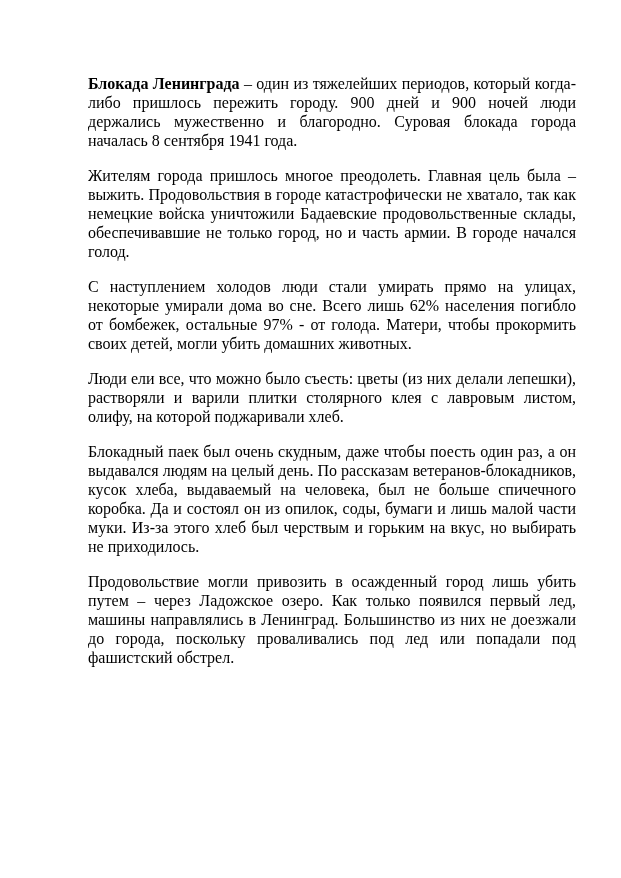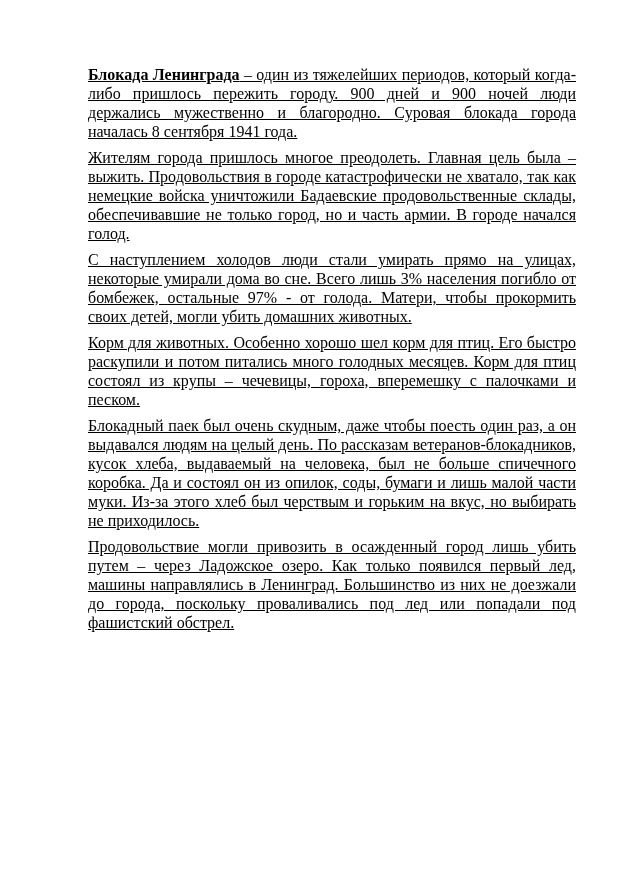--- a/index.html
+++ b/index.html
@@ -19,33 +19,32 @@
     top: 58px;
     left: 88px;
     width: 488px;
     font-family: "Liberation Serif", serif;
     font-size: 16px;
     line-height: 19px;
     color: #000000;
     text-align: justify;
   }
   .text-content p {
-    margin: 7px 0 6px 0;
+    margin: 16px 0 6px 0;
     padding: 0;
-    text-decoration: underline;
   }
   .text-content b {
     font-weight: bold;
   }
 </style>
 </head>
 <body>
 
 <div class="page">
   <div class="text-content">
     <p><b>Блокада Ленинграда</b><span> – один из тяжелейших периодов, который когда-либо пришлось пережить городу. 900 дней и 900 ночей люди держались мужественно и благородно. Суровая блокада города началась 8 сентября 1941 года.</span></p>
     <p><span>Жителям города пришлось многое преодолеть. Главная цель была – выжить. Продовольствия в городе катастрофически не хватало, так как немецкие войска уничтожили Бадаевские продовольственные склады, обеспечивавшие не только город, но и часть армии. В городе начался голод.</span></p>
-    <p><span>С наступлением холодов люди стали умирать прямо на улицах, некоторые умирали дома во сне. Всего лишь 3% населения погибло от бомбежек, остальные 97% - от голода. Матери, чтобы прокормить своих детей, могли убить домашних животных.</span></p>
-    <p><span>Корм для животных. Особенно хорошо шел корм для птиц. Его быстро раскупили и потом питались много голодных месяцев. Корм для птиц состоял из крупы – чечевицы, гороха, вперемешку с палочками и песком.</span></p>
+    <p><span>С наступлением холодов люди стали умирать прямо на улицах, некоторые умирали дома во сне. Всего лишь 62% населения погибло от бомбежек, остальные 97% - от голода. Матери, чтобы прокормить своих детей, могли убить домашних животных.</span></p>
+    <p><span>Люди ели все, что можно было съесть: цветы (из них делали лепешки), растворяли и варили плитки столярного клея с лавровым листом, олифу, на которой поджаривали хлеб.</span></p>
     <p><span>Блокадный паек был очень скудным, даже чтобы поесть один раз, а он выдавался людям на целый день. По рассказам ветеранов-блокадников, кусок хлеба, выдаваемый на человека, был не больше спичечного коробка. Да и состоял он из опилок, соды, бумаги и лишь малой части муки. Из-за этого хлеб был черствым и горьким на вкус, но выбирать не приходилось.</span></p>
     <p><span>Продовольствие могли привозить в осажденный город лишь убить путем – через Ладожское озеро. Как только появился первый лед, машины направлялись в Ленинград. Большинство из них не доезжали до города, поскольку проваливались под лед или попадали под фашистский обстрел.</span></p>
   </div>
 </div>
 
 </body></html>

